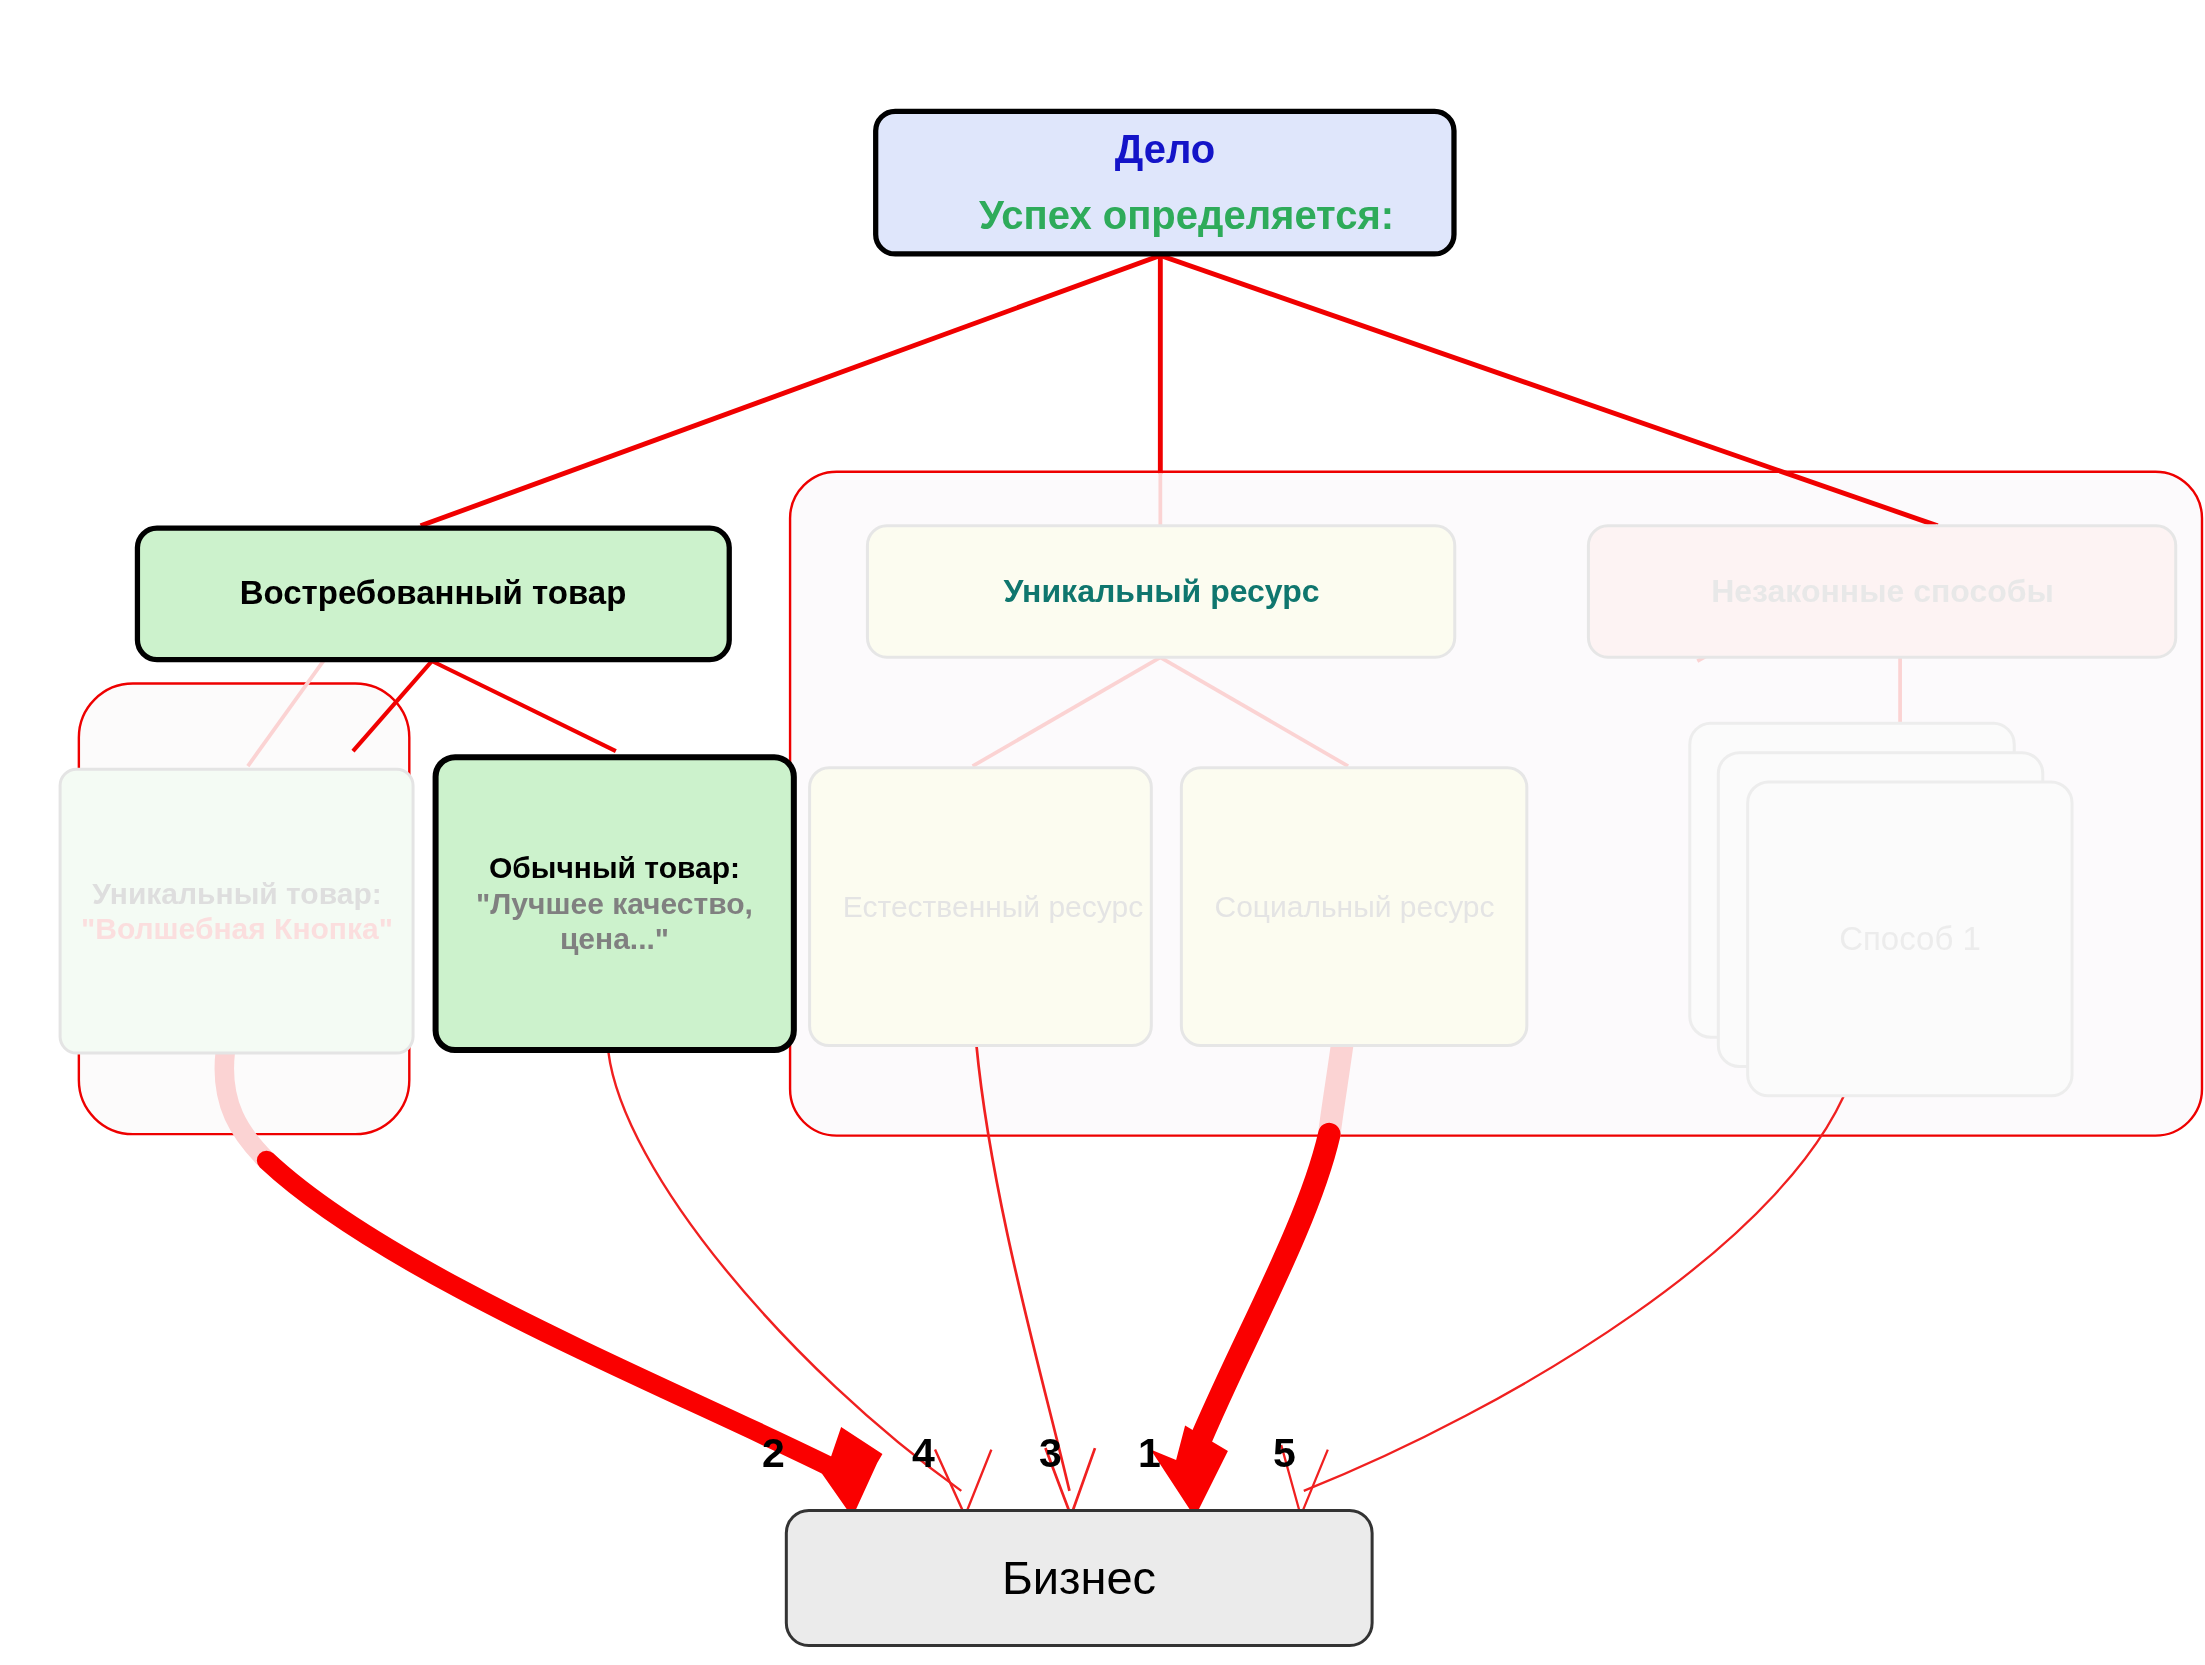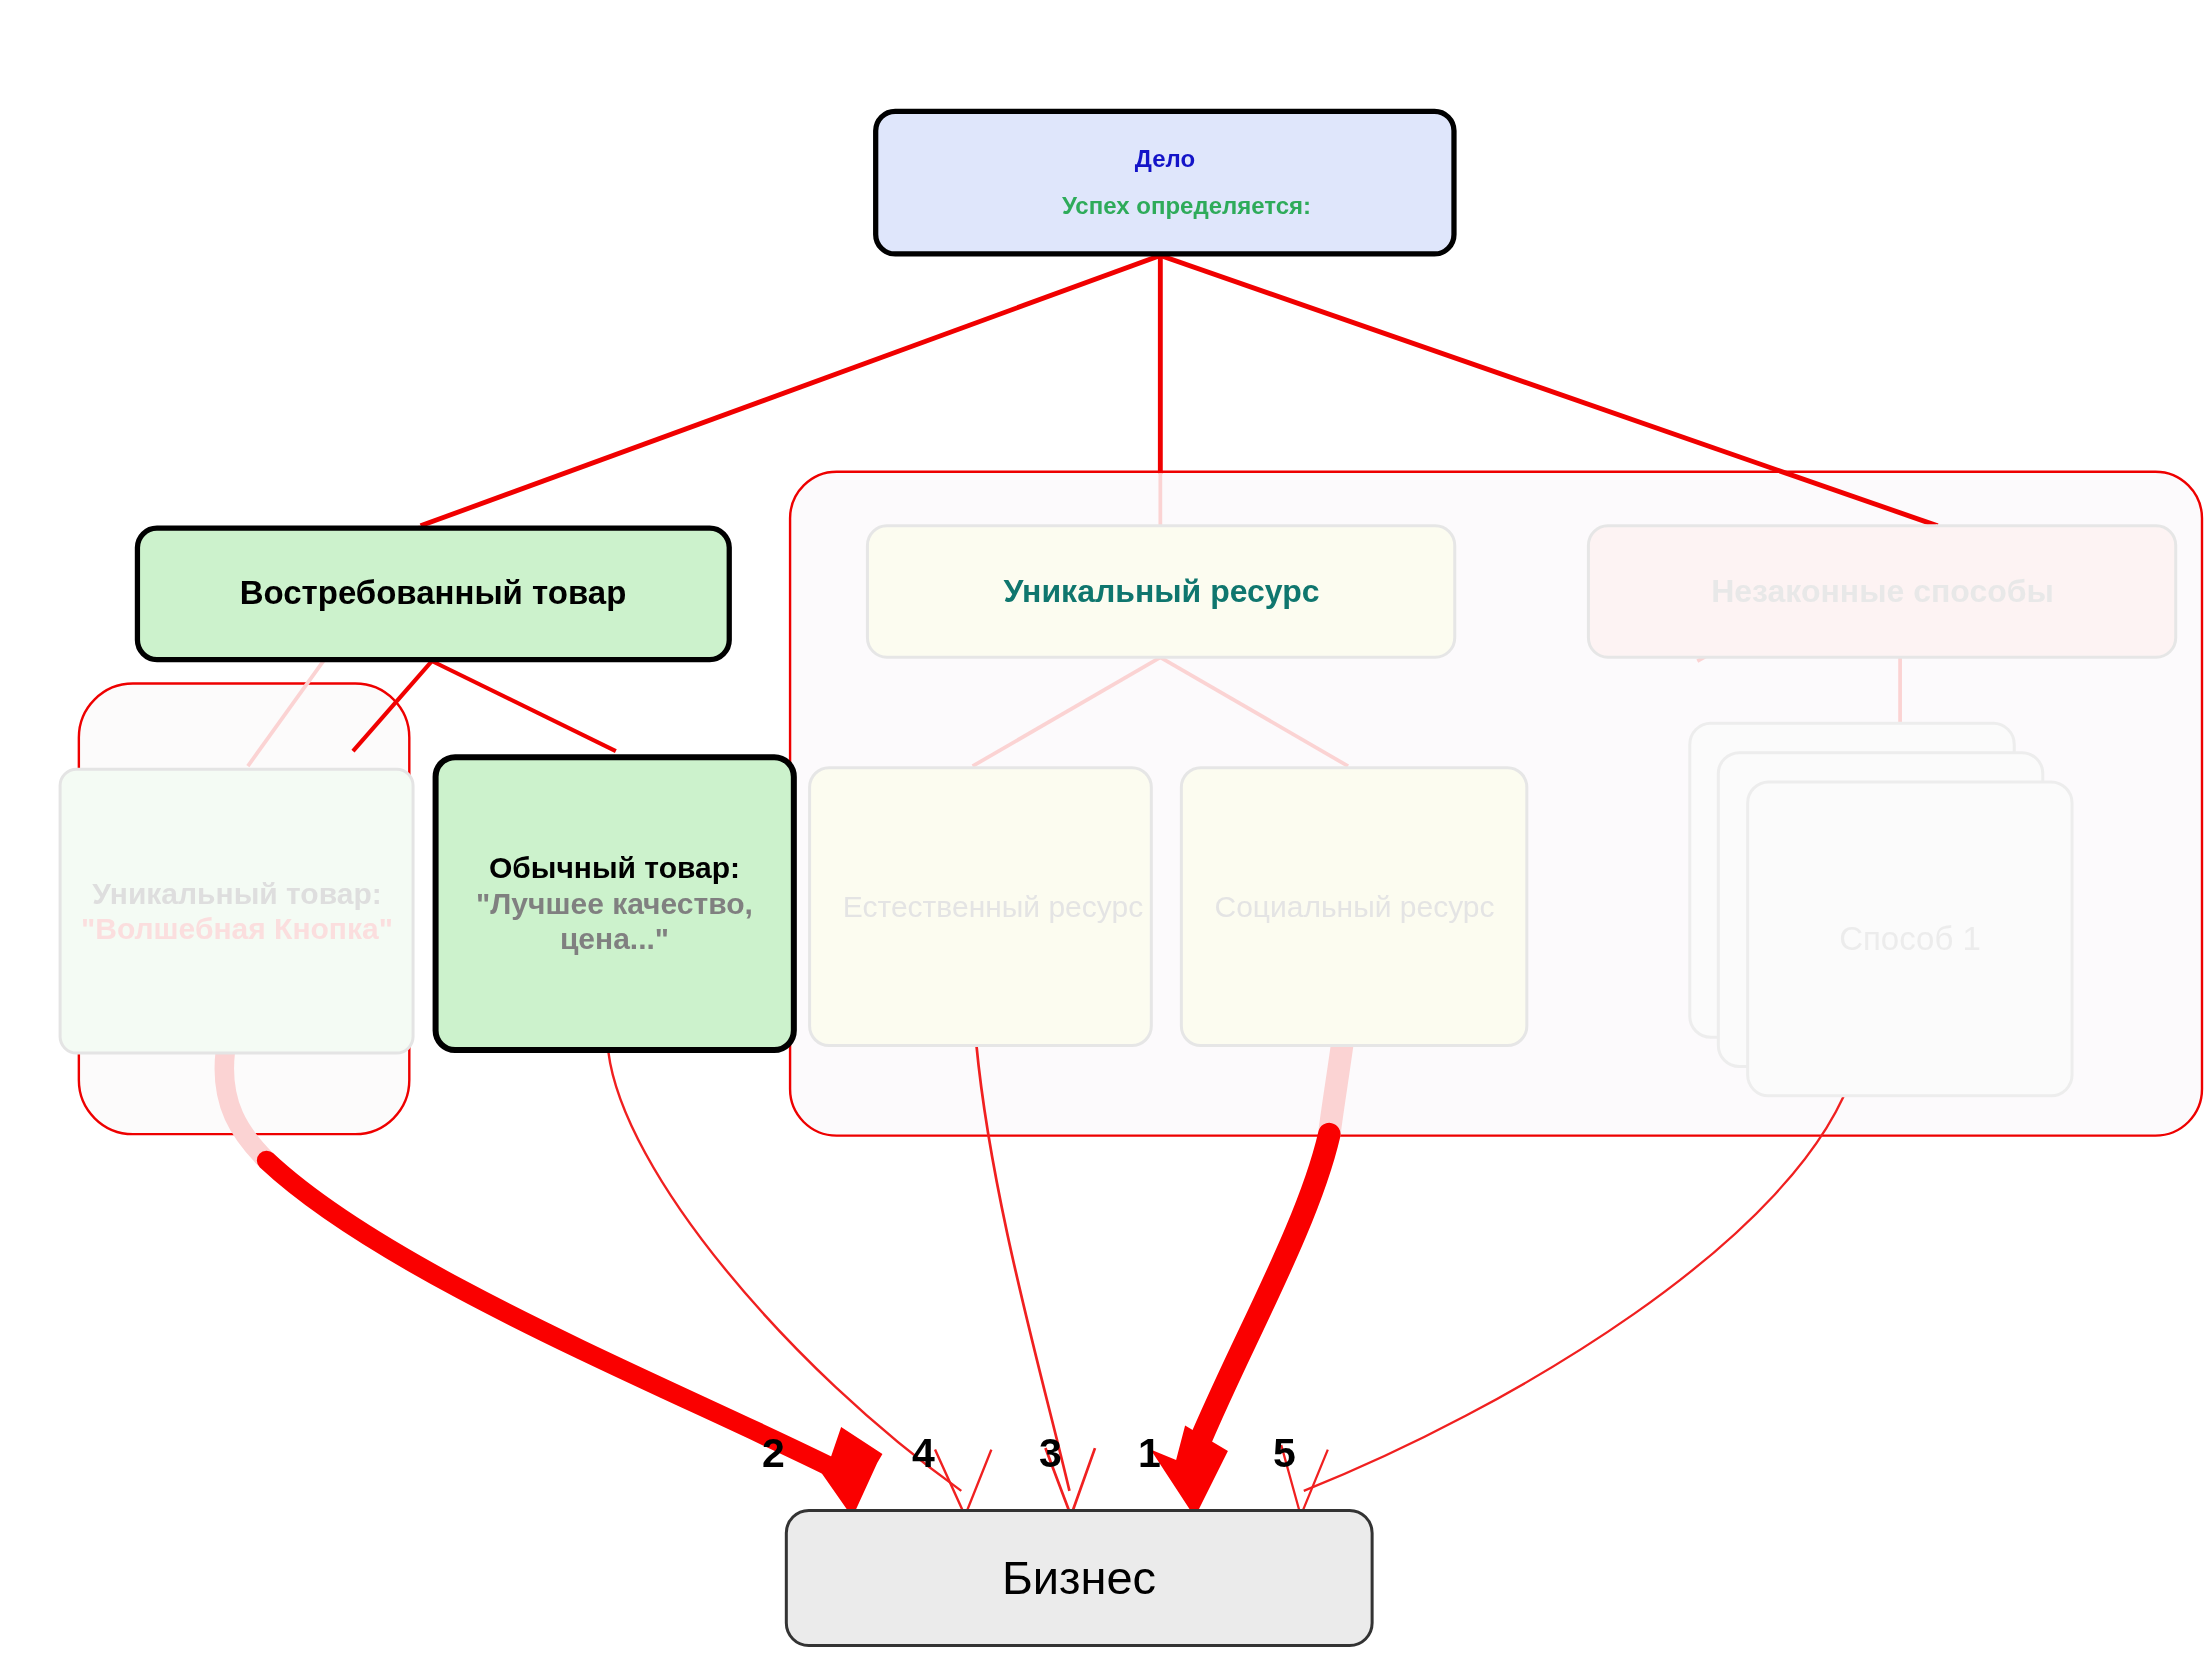--- a/index.html
+++ b/index.html
@@ -78,21 +78,21 @@
 
     <rect x="2115" y="700" width="782" height="175" rx="26" ry="26" fill="#fdf3f3" stroke="#e6e6e6" stroke-width="4"></rect>
 
     <rect x="2250" y="963" width="432" height="418" rx="28" ry="28" fill="#fbfbfb" stroke="#ededed" stroke-width="4"></rect>
     <rect x="2288" y="1002" width="432" height="418" rx="28" ry="28" fill="#fbfbfb" stroke="#ededed" stroke-width="4"></rect>
     <rect x="2327" y="1041" width="432" height="418" rx="28" ry="28" fill="#fbfbfb" stroke="#ededed" stroke-width="4"></rect>
 
     <rect x="1047" y="2011" width="780" height="180" rx="30" ry="30" fill="#ebebeb" stroke="#333333" stroke-width="4"></rect>
   </svg>
 
-  <div class="nodeText" style="left:876px;top:111px;width:578px;height:143px;flex-direction:column;font-weight:bold;font-size:24px;gap:19px;">
+  <div class="nodeText" style="left:876px;top:111px;width:578px;height:143px;flex-direction:column;font-weight:bold;font-size:40px;gap:19px;">
     <span style="color:#1414c8;">Дело</span>
     <span style="color:#2eab5a;margin-left:43px;">Успех определяется:</span>
   </div>
 
   <div class="nodeText" style="left:68px;top:769px;width:338px;height:284px;flex-direction:column;font-weight:bold;font-size:30px;">
     <span style="color:#dedede;">Уникальный товар:</span>
     <span style="color:#fbdede;">"Волшебная Кнопка"</span>
   </div>
 
   <div class="nodeText" style="left:137px;top:528px;width:592px;height:131px;font-weight:bold;font-size:33px;color:#000;">Востребованный товар</div>

